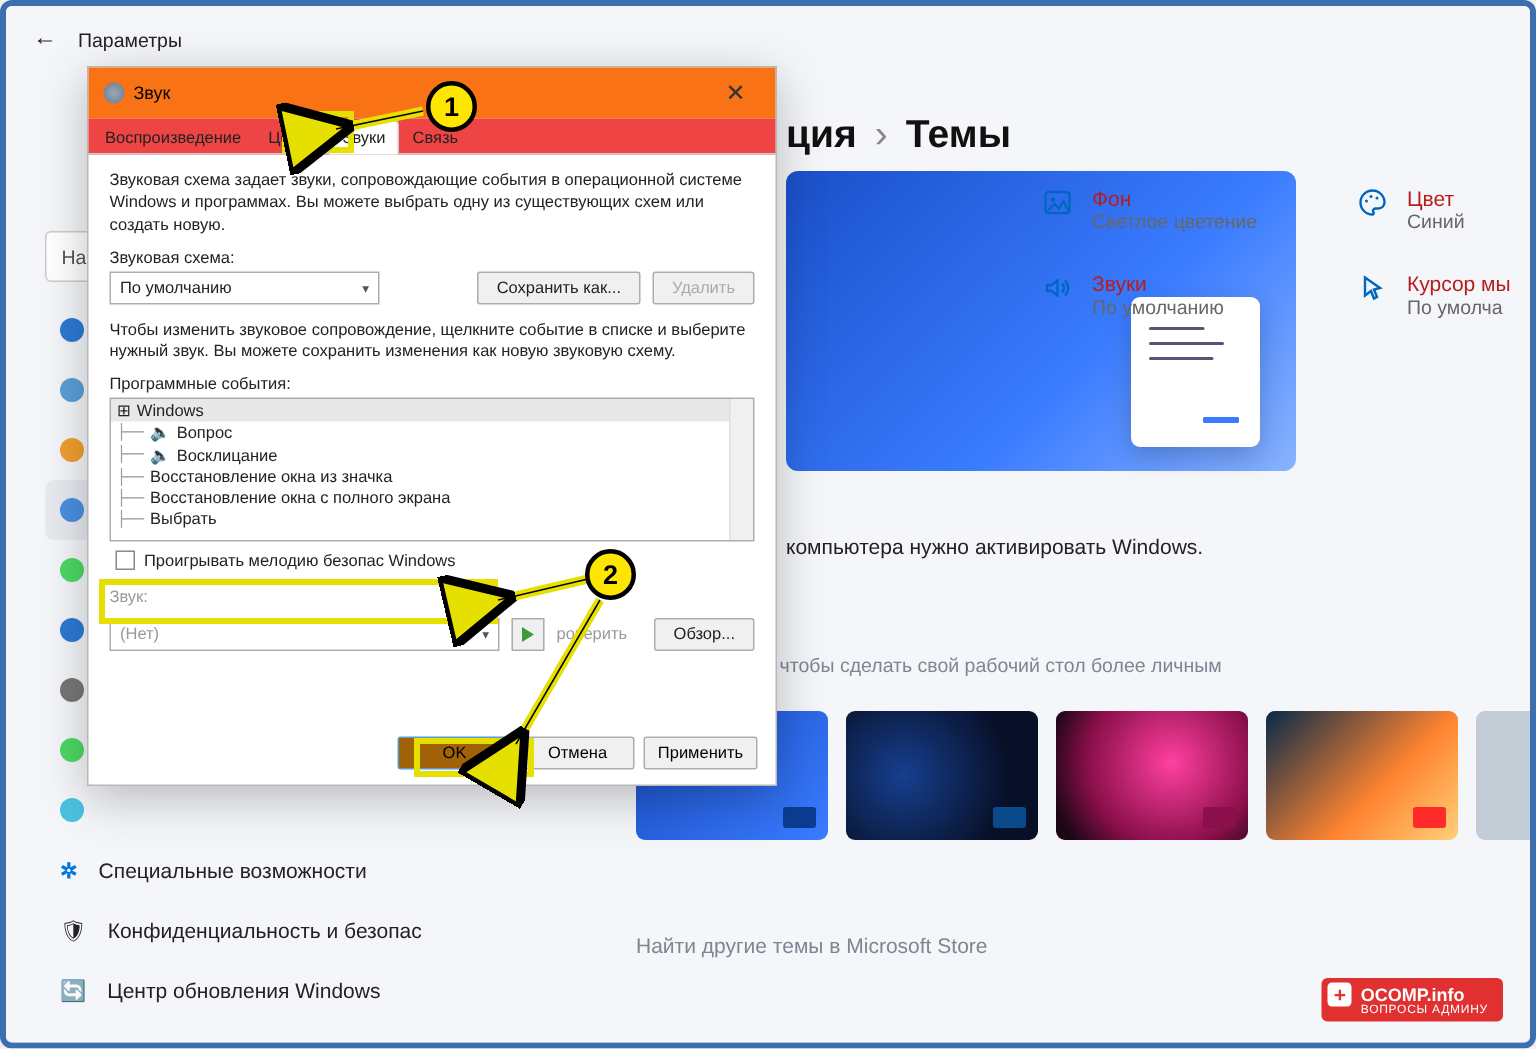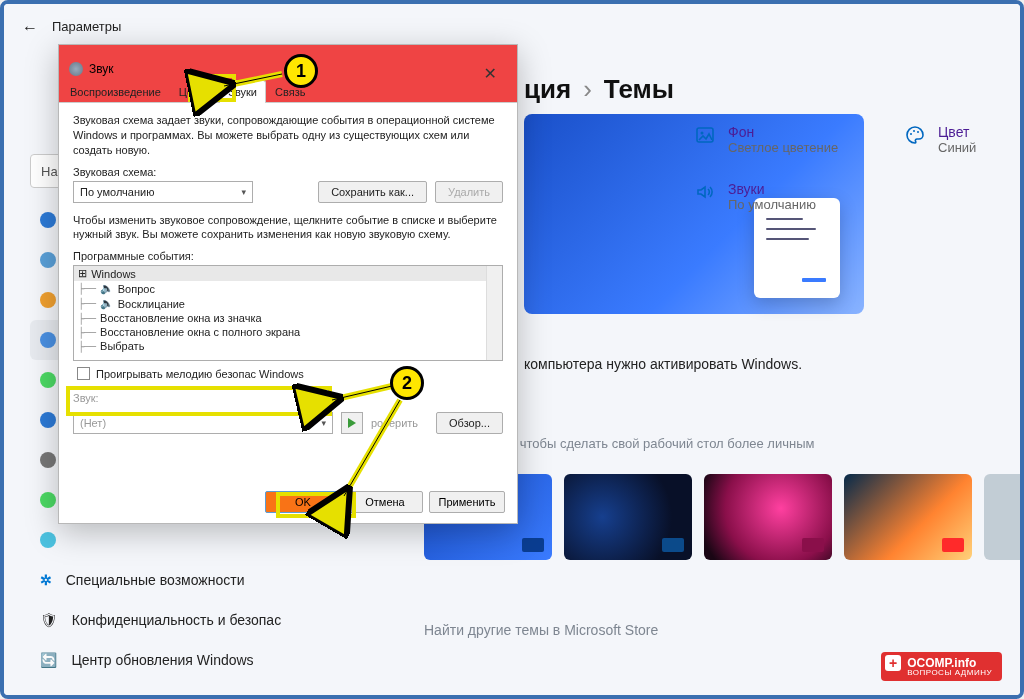--- a/index.html
+++ b/index.html
@@ -16,21 +16,21 @@
 .preview-block{position:absolute;left:520px;top:110px;width:340px;height:200px;background:linear-gradient(135deg,#1a50c9 0%,#3a7bff 60%,#89b3ff 100%);border-radius:8px}
 .preview-doc{position:absolute;right:24px;bottom:16px;width:86px;height:100px;background:#fff;border-radius:6px;box-shadow:0 6px 18px rgba(0,0,0,.2);padding:12px}
 .preview-doc div{height:2px;background:#557;margin:8px 0;border-radius:1px}
 .preview-doc div:nth-child(1){width:60%}
 .preview-doc div:nth-child(2){width:80%}
 .preview-doc div:nth-child(3){width:70%}
 .preview-tip{position:absolute;right:14px;bottom:8px;width:24px;height:16px;border:2px solid #3a7bff;border-radius:3px}
 .info-cols{position:absolute;left:690px;top:120px;display:grid;grid-template-columns:210px 120px;row-gap:26px}
 .info-item{display:flex;align-items:flex-start;gap:12px}
 .info-item .ic{width:22px;height:22px;display:flex;align-items:center;justify-content:center;color:#0067c0}
-.info-item .txt .t1{font-size:14px;color:#4c1d95}
+.info-item .txt .t1{font-size:14px;color:#b91c1c}
 .info-item .txt .t2{font-size:13px;color:#666}
 .activate{position:absolute;left:520px;top:352px;font-size:14px;color:#222}
 .tip-text{position:absolute;left:420px;top:432px;font-size:13px;color:#7e8691}
 .themes-row{position:absolute;left:420px;top:470px;display:flex;gap:12px}
 .theme-card{width:128px;height:86px;border-radius:6px;position:relative;overflow:hidden}
 .theme-card .mini{position:absolute;right:8px;bottom:8px;width:22px;height:14px;border-radius:2px}
 .t1c{background:linear-gradient(135deg,#1a50c9,#3a7bff)}.t1c .mini{background:#0a3d91}
 .t2c{background:radial-gradient(circle at 30% 50%,#163f8e,#081028 70%)}.t2c .mini{background:#0b4a8a}
 .t3c{background:radial-gradient(circle at 60% 40%,#ff40a0,#8a0f4a 60%,#1a0614 90%)}.t3c .mini{background:#8a0f4a}
 .t4c{background:linear-gradient(135deg,#062a4a,#ff8330 60%,#ffd17a)}.t4c .mini{background:#ff2a2a}
@@ -39,21 +39,21 @@
 .sidebar{position:absolute;left:26px;top:150px;width:290px}
 .search-box{height:34px;border:1px solid #ccc;border-radius:4px;background:#fff;padding:0 10px;display:flex;align-items:center;font-size:13px;color:#555;margin-bottom:12px}
 .nav-item{height:40px;display:flex;align-items:center;gap:14px;padding:0 10px;border-radius:6px;font-size:14px;color:#222}
 .nav-item.active{background:#e7eaef}
 .nav-item .dot{width:16px;height:16px;border-radius:50%}
 .nav1{background:#2d7ad6}.nav2{background:#5aa0d8}.nav3{background:#f0a030}.nav4{background:#4a90e2}.nav5{background:#4cd964}.nav6{background:#2d7ad6}.nav7{background:#777}.nav8{background:#4cd964}
 .acc-icon{color:#0078d4;font-weight:bold}
 
 
 .dialog{position:absolute;left:54px;top:40px;width:460px;height:480px;background:#fff;border:1px solid #b8b8b8;box-shadow:0 8px 30px rgba(0,0,0,.25)}
-.dlg-title{height:30px;display:flex;align-items:flex-start;padding:17px 10px;font-size:12px;background:#ef4444}
+.dlg-title{height:30px;display:flex;align-items:center;padding:17px 10px;font-size:12px;background:#f97316}
 .dlg-title .close{margin-left:auto;font-size:16px;color:#333;padding:2px 10px}
 .dlg-title .ic{width:14px;height:14px;background:radial-gradient(circle,#9ab,#678);border-radius:50%;margin-right:6px}
 .tabs{display:flex;border-bottom:1px solid #ccc;background:#ef4444;padding:0 2px}
 .tab{font-size:11px;padding:5px 8px;border:1px solid transparent;border-bottom:none;position:relative;top:1px;color:#222}
 .tab.active{background:#fff;border-color:#ccc;border-radius:3px 3px 0 0}
 .dlg-body{padding:10px 14px;font-size:11px;color:#222}
 .dlg-body p{margin-bottom:8px;line-height:1.35}
 .label{margin:6px 0 3px}
 .row{display:flex;align-items:center;gap:8px}
 .combo{flex:0 0 180px;height:22px;border:1px solid #adadad;background:#fff;display:flex;align-items:center;padding:0 6px;font-size:11px;position:relative}
@@ -66,21 +66,21 @@
 .lb-item.root{background:#e8e8e8}
 .lb-item .tree{color:#999;font-family:monospace;font-size:10px}
 .chk-row{display:flex;align-items:center;gap:6px;padding:6px 4px}
 .chk{width:13px;height:13px;border:1px solid #888;background:#fff}
 .sounds-row{margin-top:8px}
 .sounds-row .combo{flex:0 0 260px}
 .play-btn{width:22px;height:22px;border:1px solid #adadad;background:#f0f0f0;display:flex;align-items:center;justify-content:center}
 .play-tri{width:0;height:0;border-left:8px solid #3a9b3a;border-top:5px solid transparent;border-bottom:5px solid transparent}
 .dlg-footer{position:absolute;bottom:10px;right:12px;display:flex;gap:6px}
 .dlg-footer .btn{width:76px;justify-content:center}
-.btn.primary{background:#f97316;border-color:#5a9bd5}
+.btn.primary{background:#a16207;border-color:#5a9bd5}
 
 
 .note{position:absolute;width:34px;height:34px;border-radius:50%;background:#ffe600;border:3px solid #000;display:flex;align-items:center;justify-content:center;font-weight:bold;font-size:18px;z-index:50}
 .hl{position:absolute;border:4px solid #e6e000;z-index:40;pointer-events:none}
 svg.arrow{position:absolute;z-index:45;overflow:visible;pointer-events:none}
 .watermark{position:absolute;right:18px;bottom:14px;background:#e03030;color:#fff;font-size:12px;font-weight:bold;padding:4px 10px 4px 26px;border-radius:4px}
 .watermark .plus{position:absolute;left:4px;top:3px;width:16px;height:16px;background:#fff;color:#e03030;border-radius:3px;display:flex;align-items:center;justify-content:center;font-size:14px}
 .watermark .sub{font-size:8px;font-weight:normal;display:block;margin-top:-2px;letter-spacing:.5px}
 </style>
 </head>
@@ -140,20 +140,31 @@
     <div class="info-item">
       <span class="ic">
             <svg width="20" height="20" viewBox="0 0 20 20">
               <path d="M3 8v4h3l4 3V5L6 8H3z" fill="none" stroke="#0067c0" stroke-width="1.6"></path>
               <path d="M13 7a4 4 0 010 6M15 5a7 7 0 010 10" fill="none" stroke="#0067c0" stroke-width="1.6"></path>
             </svg>
           </span>
       <span class="txt">
             <div class="t1">Звуки</div>
             <div class="t2">По умолчанию</div>
+          </span>
+    </div>
+    <div class="info-item">
+      <span class="ic">
+            <svg width="20" height="20" viewBox="0 0 20 20">
+              <path d="M5 3l10 7-4 1 2 5-2 1-2-5-4 3V3z" fill="none" stroke="#0067c0" stroke-width="1.6"></path>
+            </svg>
+          </span>
+      <span class="txt">
+            <div class="t1">Курсор мы</div>
+            <div class="t2">По умолча</div>
           </span>
     </div>
   </div>
 
   <div class="activate">компьютера нужно активировать Windows.</div>
   <div class="tip-text">вуков и цветов, чтобы сделать свой рабочий стол более личным</div>
 
   <div class="themes-row">
     <div class="theme-card t1c">
           <div class="mini"></div>

